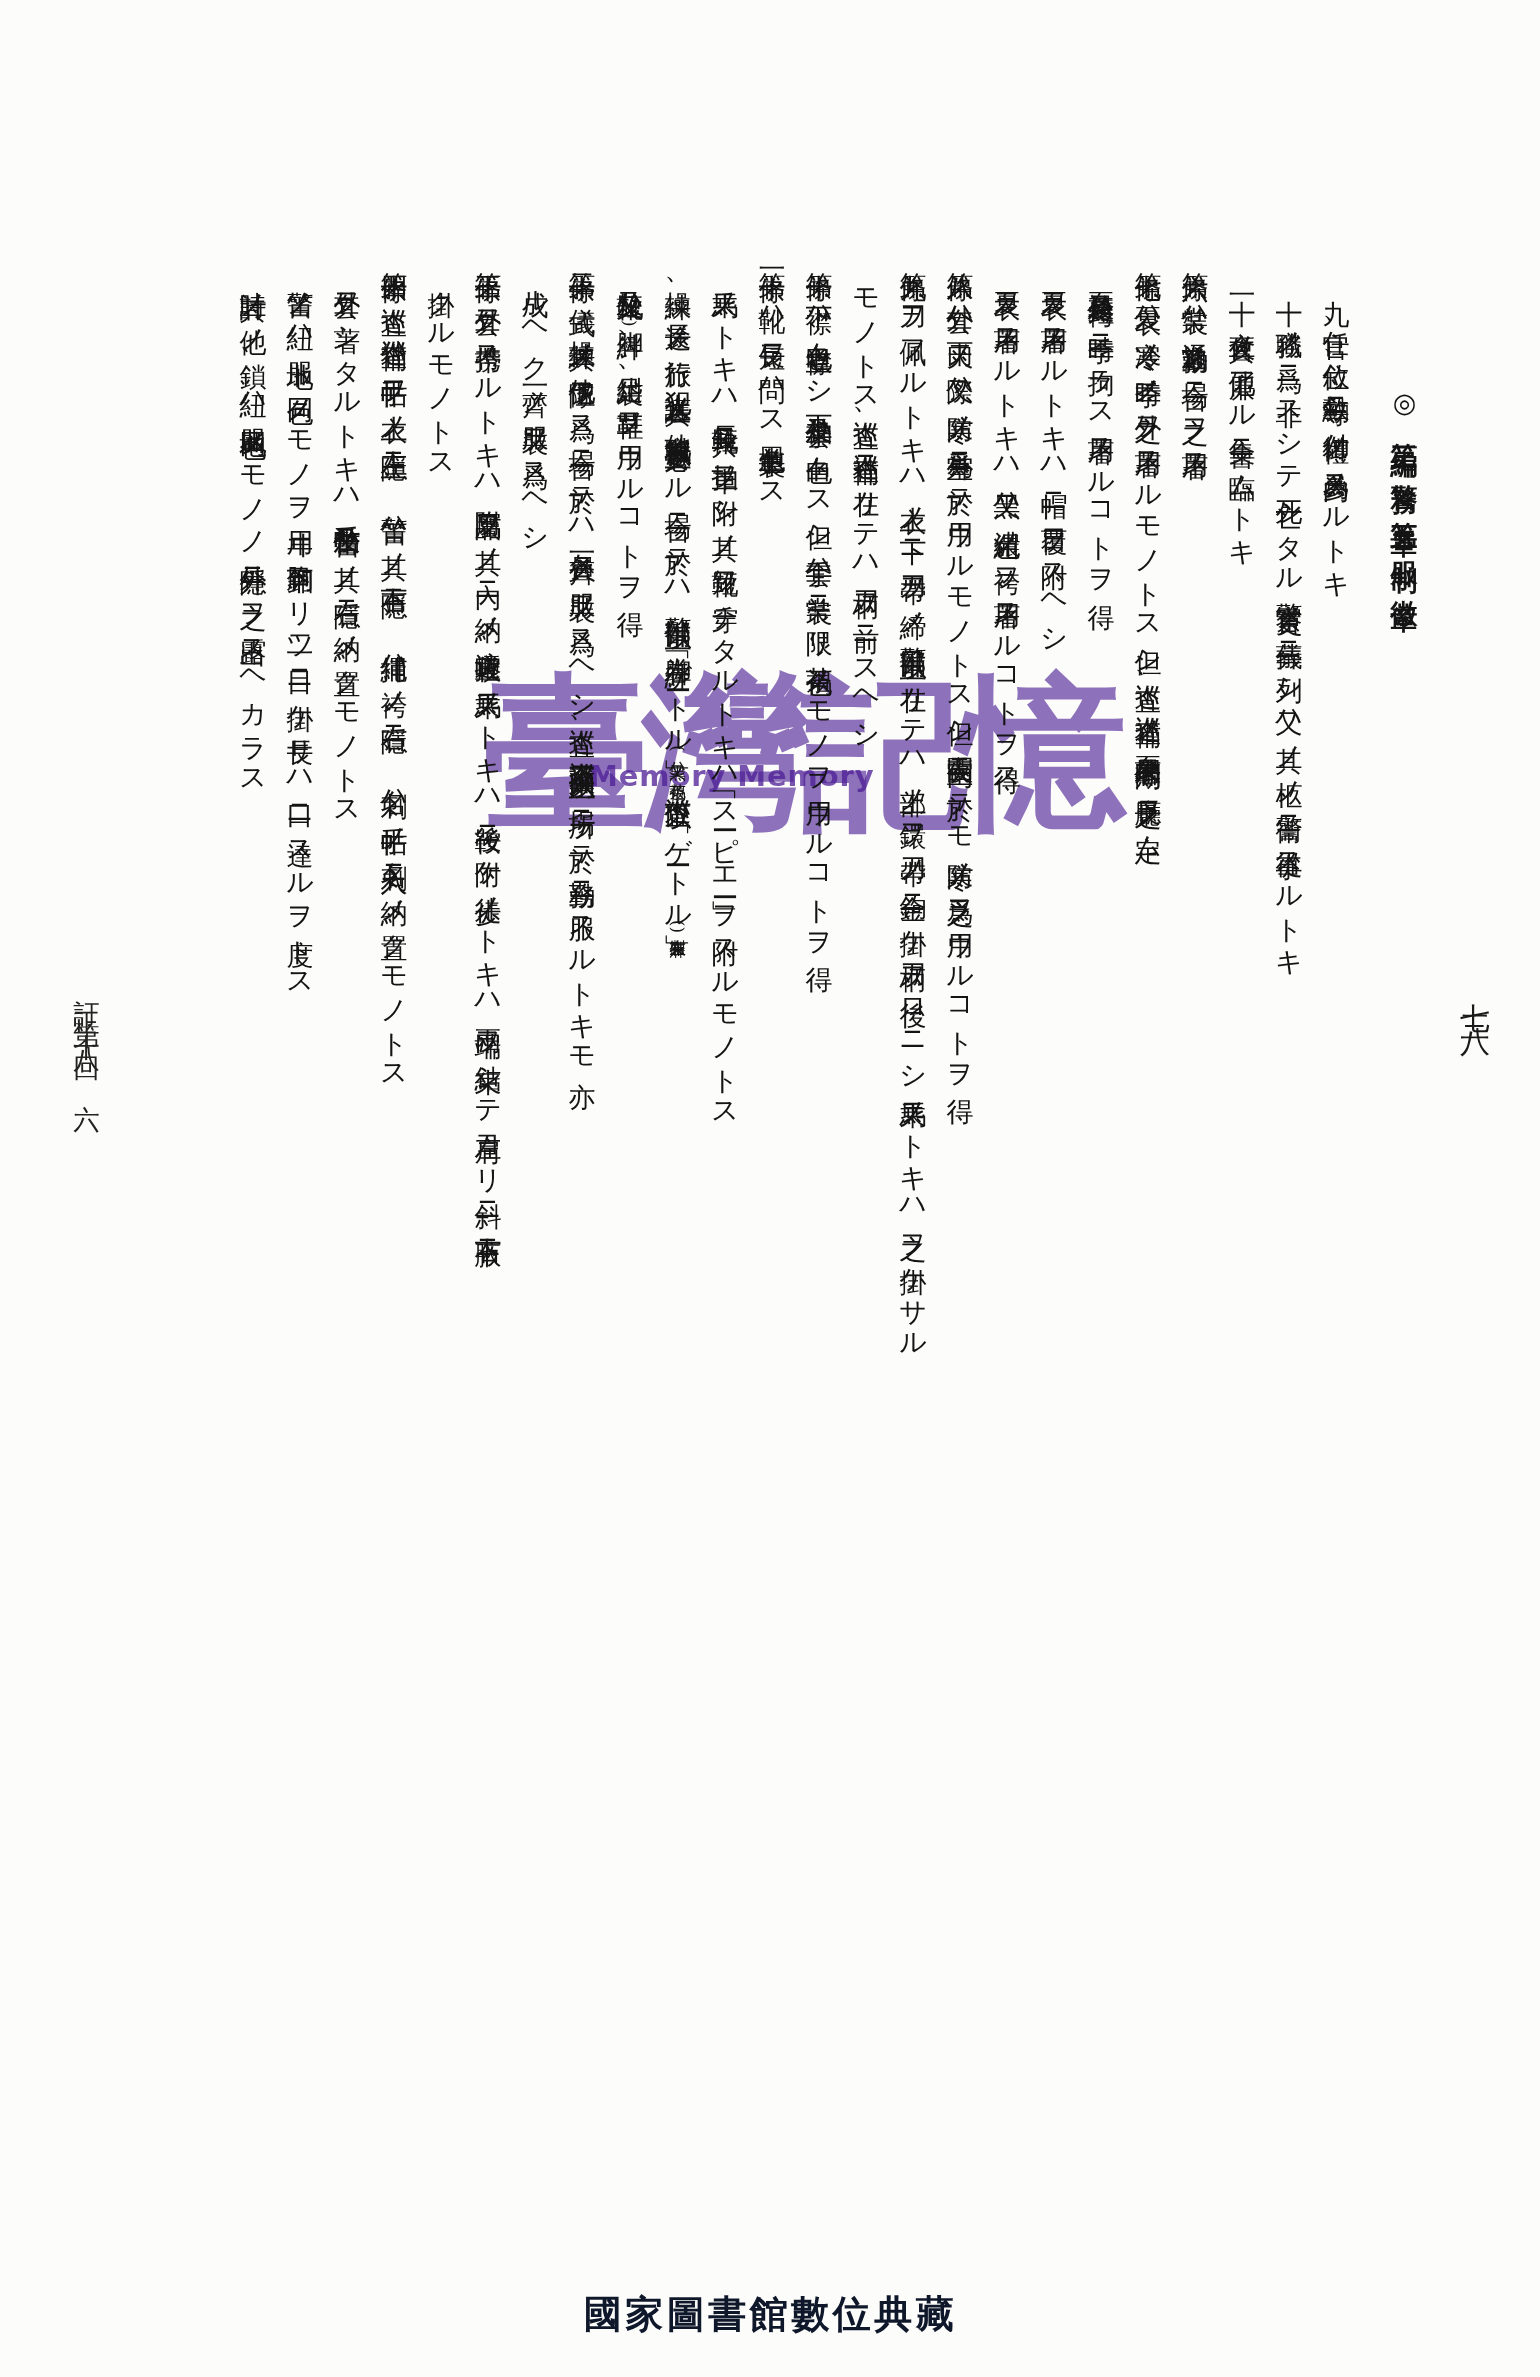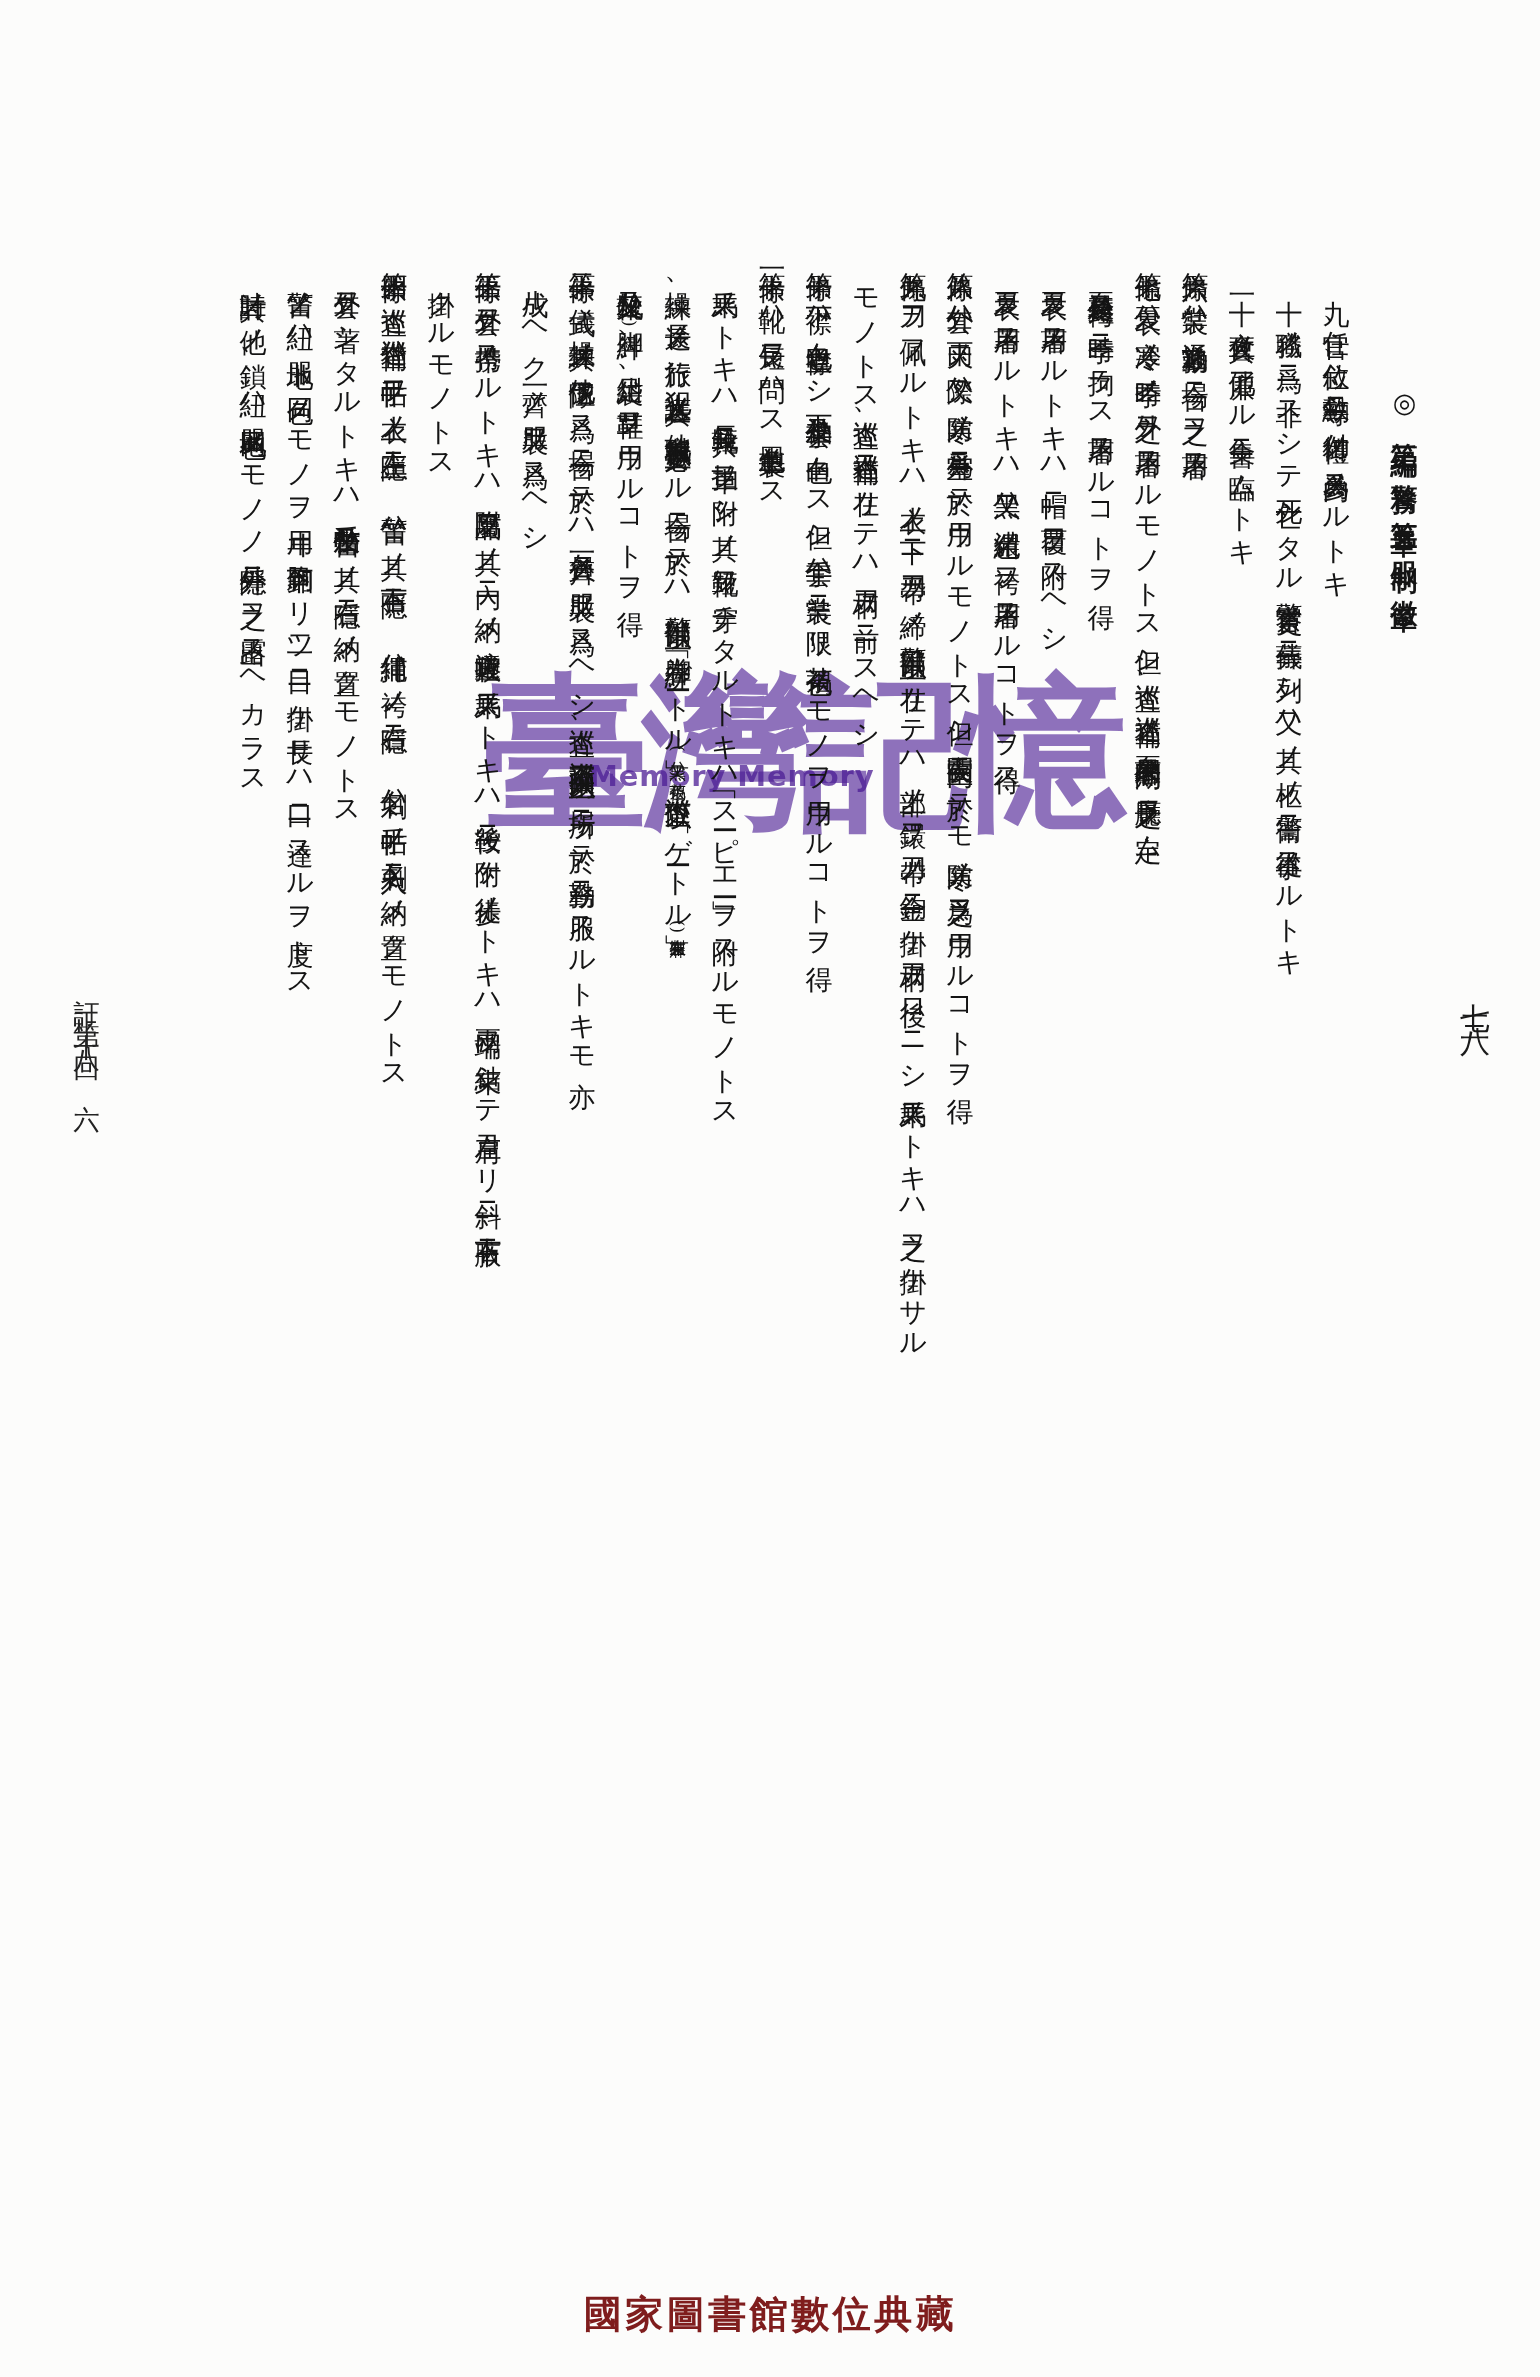--- a/index.html
+++ b/index.html
@@ -46,21 +46,21 @@
   
   .revision {
     position:absolute; top:979px; left:70px; z-index:2;
     writing-mode:vertical-rl; font-size:26.4px; letter-spacing:11.4px; color:#222;
   }
   .revision .sheet-no { margin-top:37px; display:inline-block; }
   
   .library {
     position:absolute; bottom:37px; left:50%; transform:translateX(-50%); z-index:2;
     font-family:"DejaVu Sans","Liberation Sans",sans-serif;
-    font-size:38px; font-weight:bold; letter-spacing:3.5px; color:#7f1d1d; white-space:nowrap;
+    font-size:38px; font-weight:bold; letter-spacing:3.5px; color:#0f172a; white-space:nowrap;
   }
 </style>
 </head>
 <body>
 
 <div class="page">
 
   <div class="watermark">
     <div class="wm-cjk">臺灣記憶</div>
     <div class="wm-latin">Memory Memory</div>

